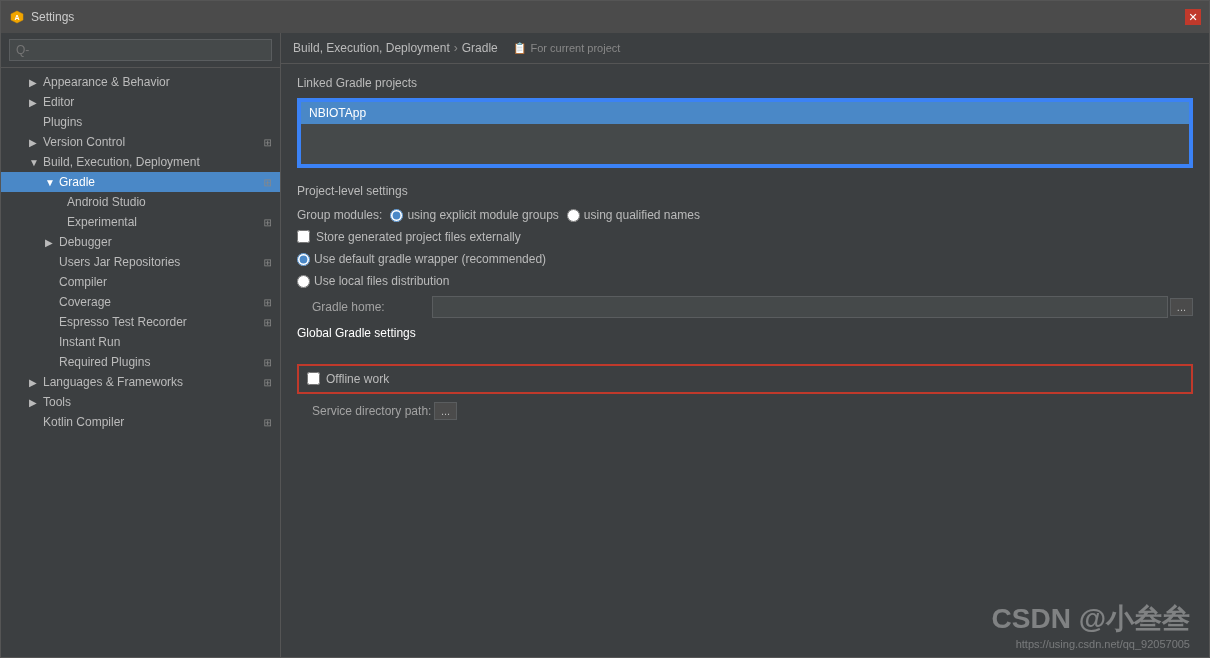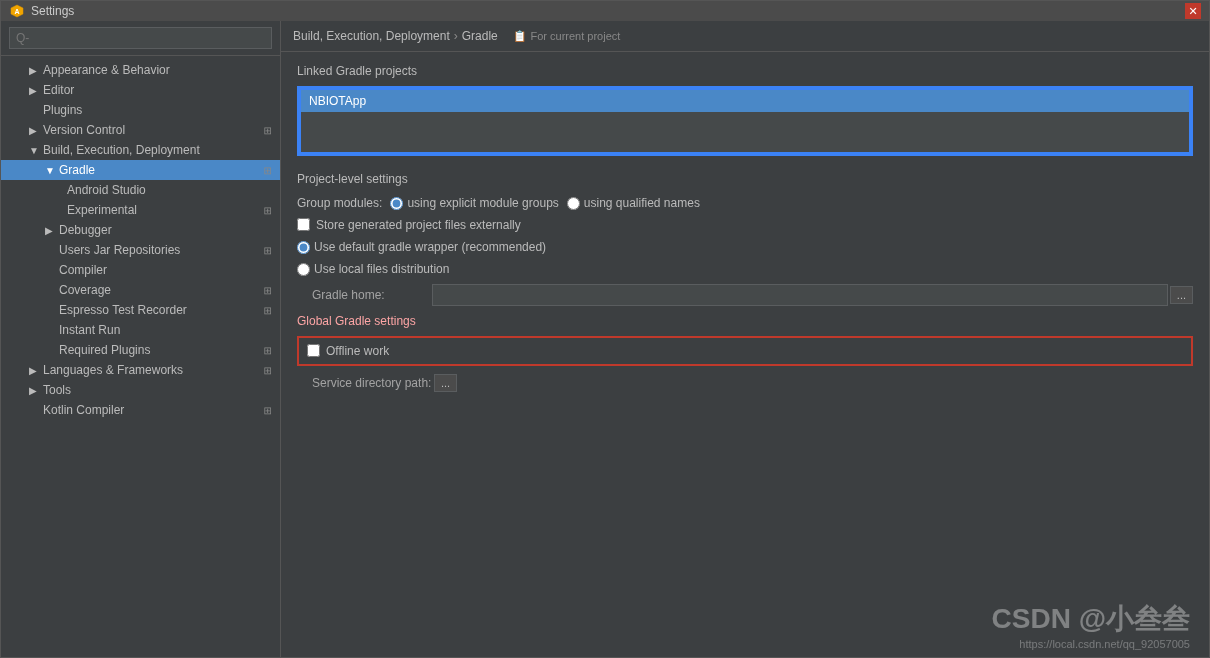--- a/index.html
+++ b/index.html
@@ -17,21 +17,21 @@
       width: 1210px;
       height: 658px;
       display: flex;
       flex-direction: column;
       background: #3c3f41;
       border: 1px solid #555;
     }
 
     .title-bar {
       background: #4b4b4b;
-      height: 20px;
+      height: 32px;
       display: flex;
       align-items: center;
       padding: 0 8px;
       justify-content: space-between;
       flex-shrink: 0;
     }
 
     .title-bar-left {
       display: flex;
       align-items: center;
@@ -270,22 +270,22 @@
       border: 1px solid #5a5d5f;
       color: #bbbbbb;
       padding: 2px 6px;
       font-size: 11px;
       cursor: pointer;
       margin-left: 2px;
     }
 
     .global-section-title {
       font-size: 12px;
-      color: #fca5a5;
-      margin-bottom: 8px;
+      color: #ffffff;
+      margin-bottom: 24px;
       margin-top: 4px;
     }
 
     .offline-work-box {
       border: 2px solid #c0392b;
       padding: 6px 8px;
       margin-bottom: 8px;
       background: #3c3f41;
     }
 
@@ -515,14 +515,14 @@
         <div class="text-field-row">
           <span class="text-field-label">Service directory path:</span>
           <button class="browse-btn">...</button>
         </div>
 
       </div>
     </div>
   </div>
 
   <div class="watermark">CSDN @小叁叁</div>
-  <div class="watermark-url">https://local.csdn.net/qq_92057005</div>
+  <div class="watermark-url">https://using.csdn.net/qq_92057005</div>
 </div>
 
 </body></html>

